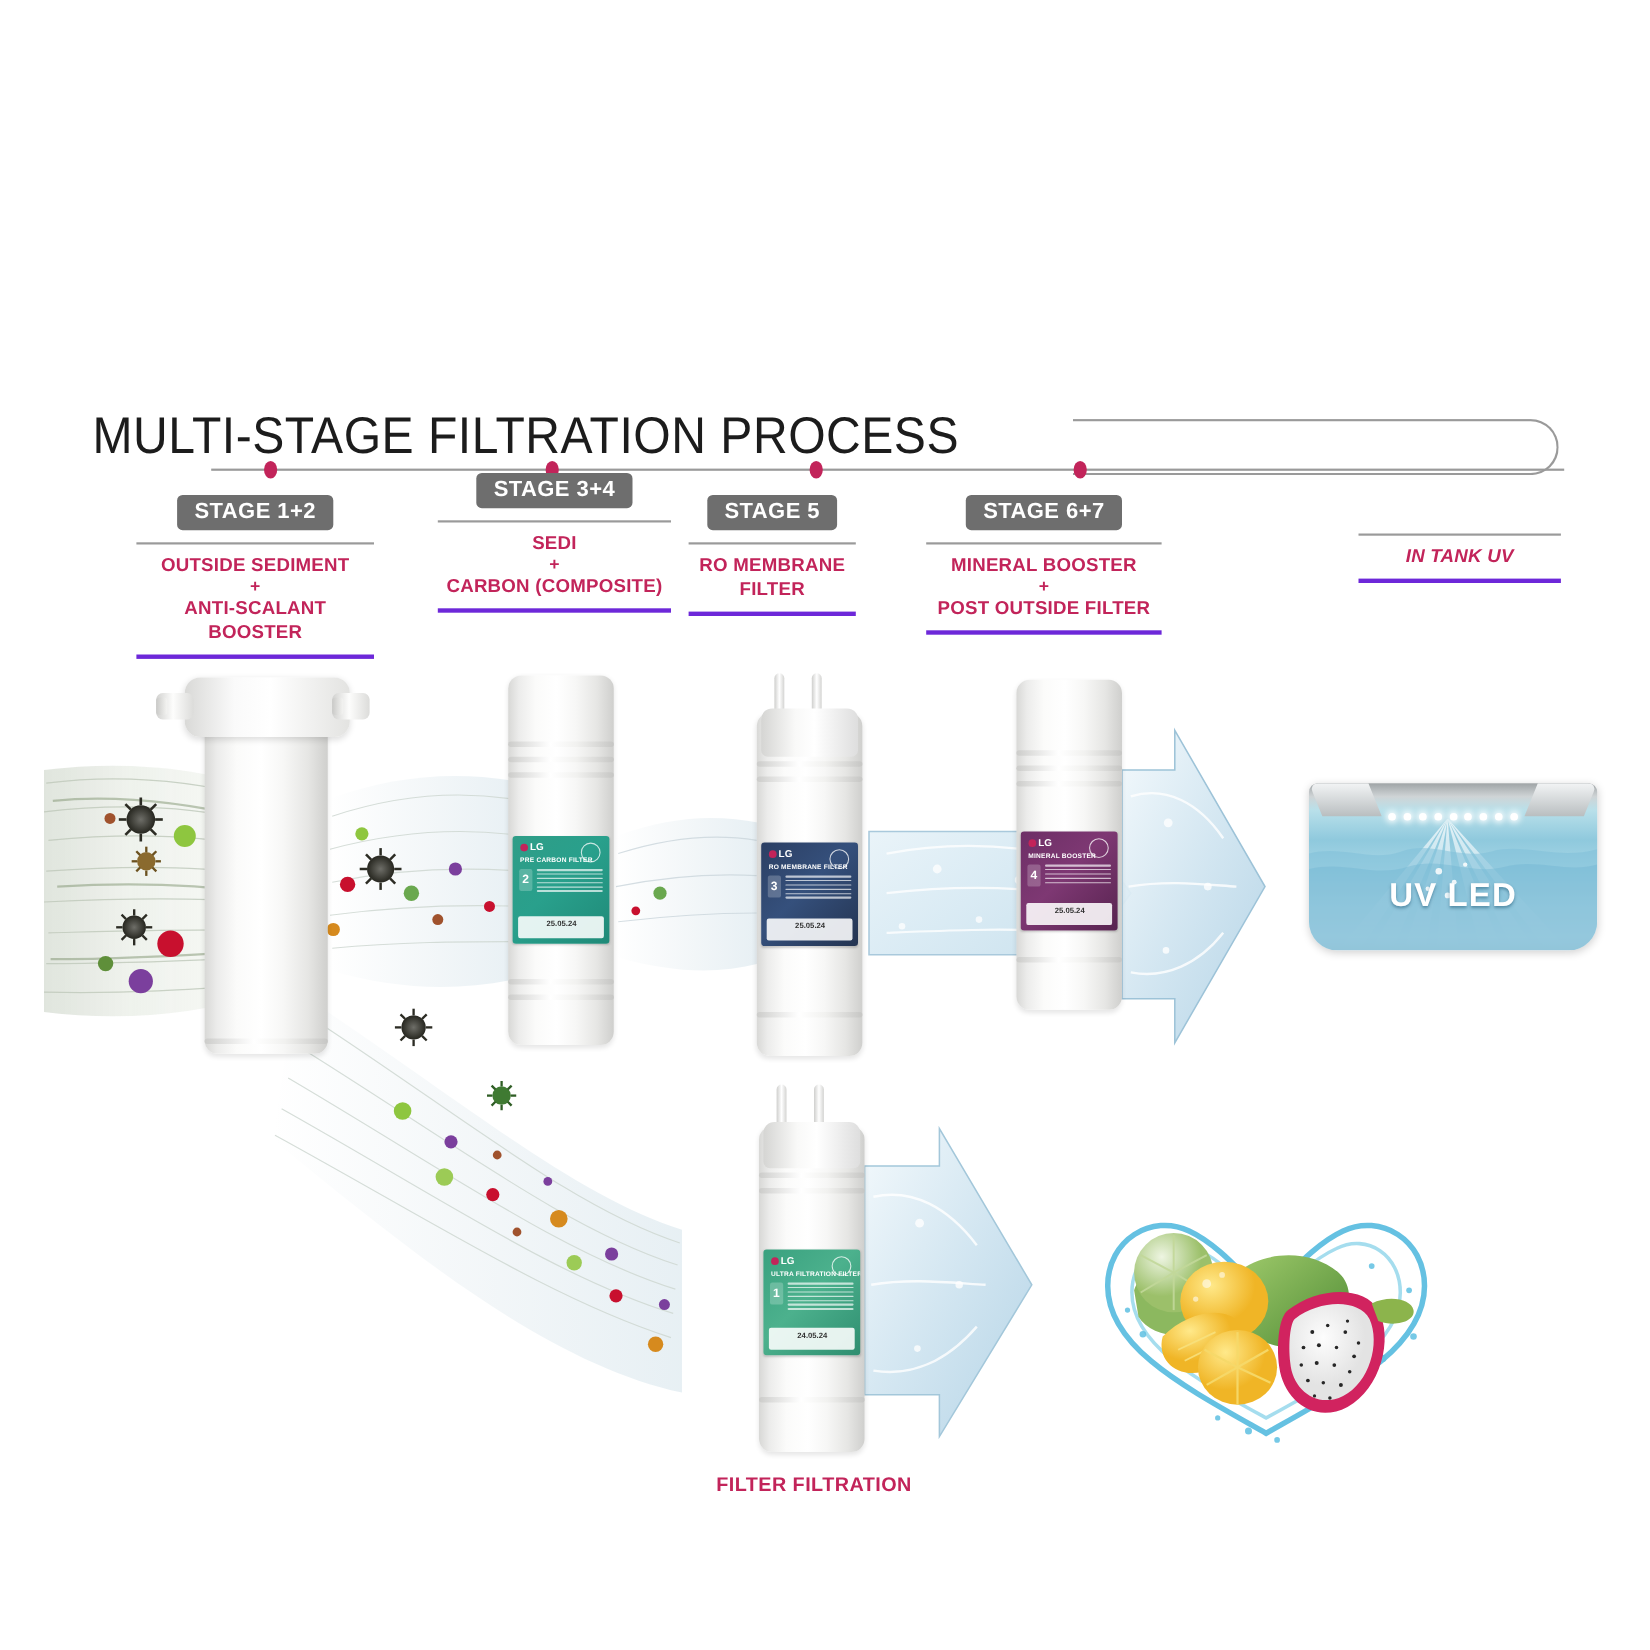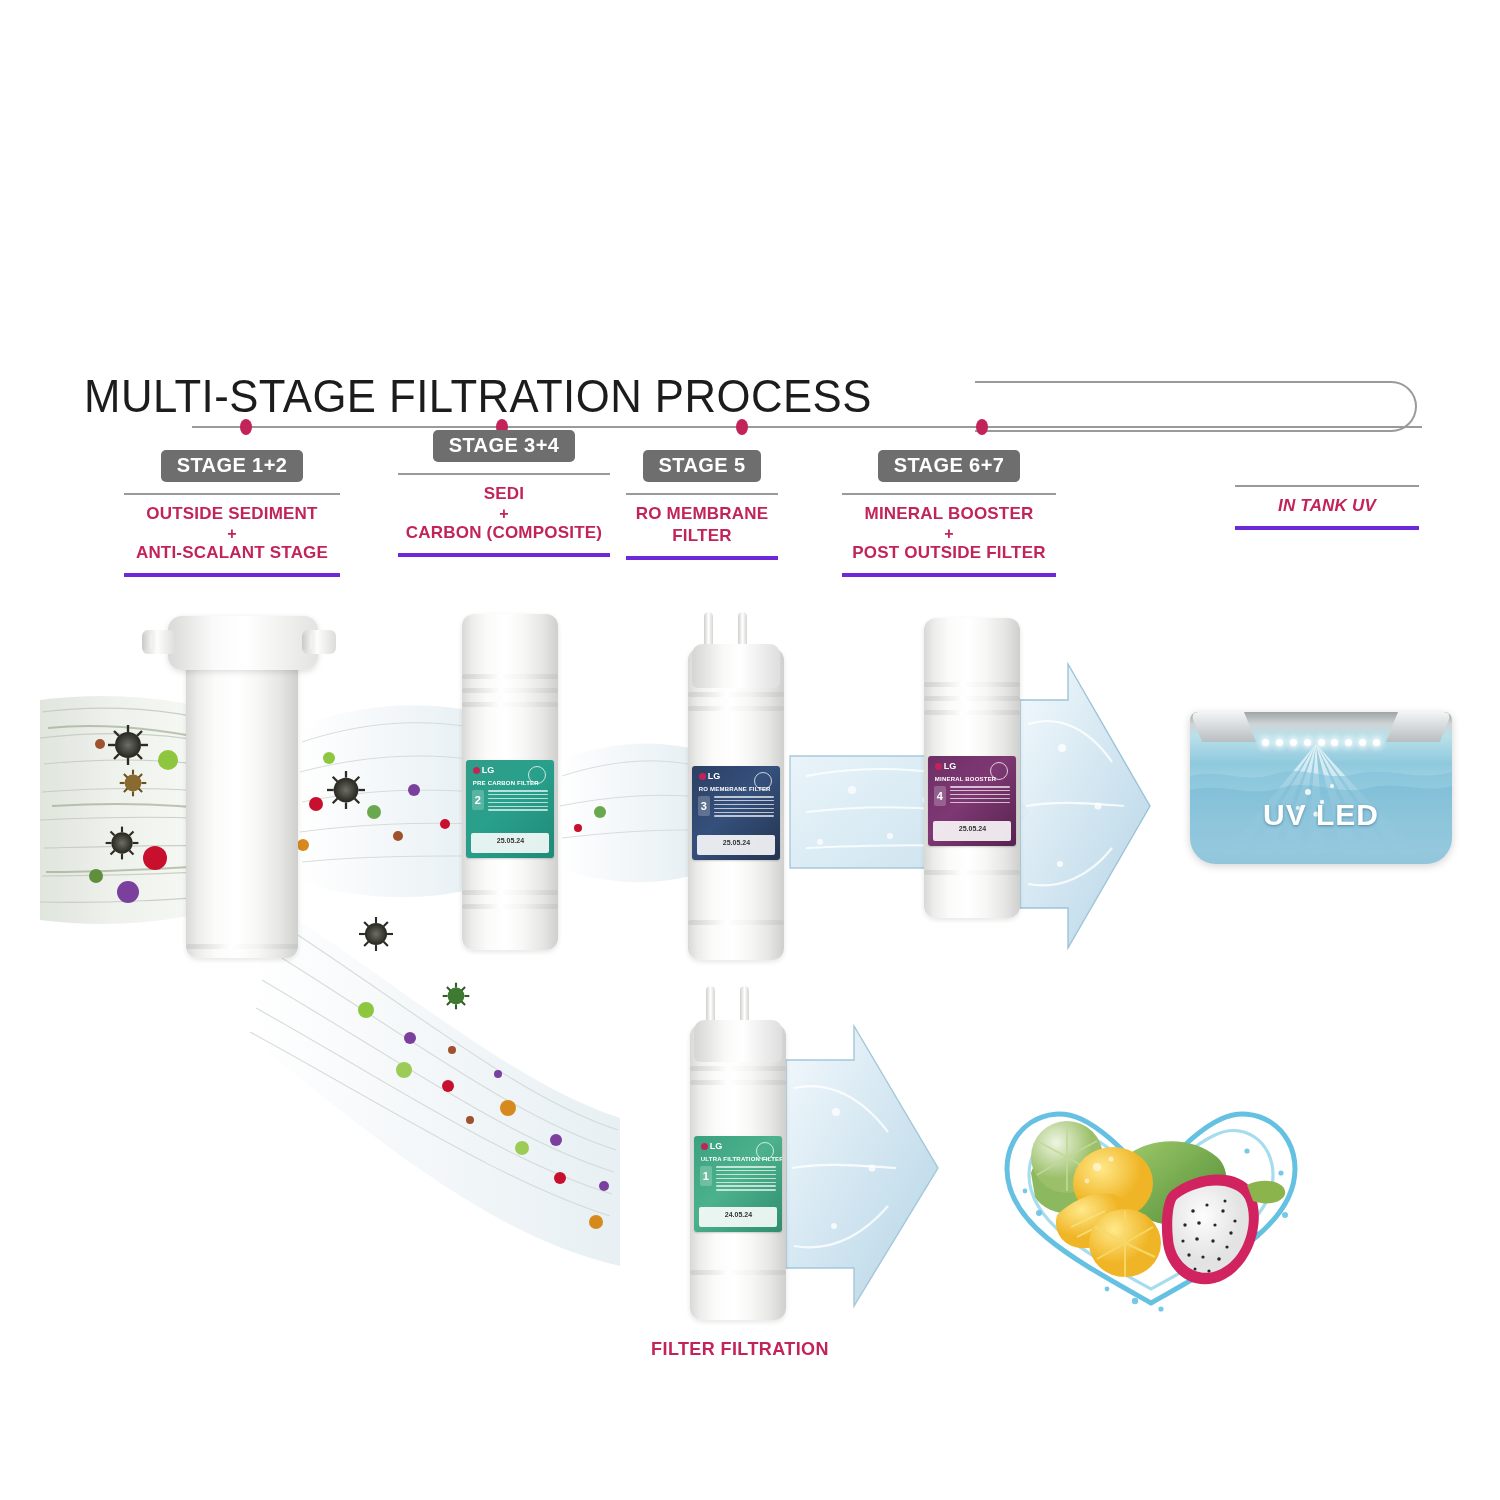--- a/index.html
+++ b/index.html
@@ -136,21 +136,21 @@
     <span class="tl-dot" style="left:304px;"></span>
     <span class="tl-dot" style="left:544px;"></span>
     <span class="tl-dot" style="left:784px;"></span>
   </div>
 
   <div class="stage-col" style="left:124px;top:450px;width:216px;">
     <span class="badge">STAGE 1+2</span>
     <div class="desc">
       <span>OUTSIDE SEDIMENT</span>
       <span class="plus">+</span>
-      <span>ANTI-SCALANT STAGE</span>
+      <span>ANTI-SCALANT BOOSTER</span>
     </div>
   </div>
 
   <div class="stage-col" style="left:398px;top:430px;width:212px;">
     <span class="badge">STAGE 3+4</span>
     <div class="desc">
       <span>SEDI</span>
       <span class="plus">+</span>
       <span>CARBON (COMPOSITE)</span>
     </div>

